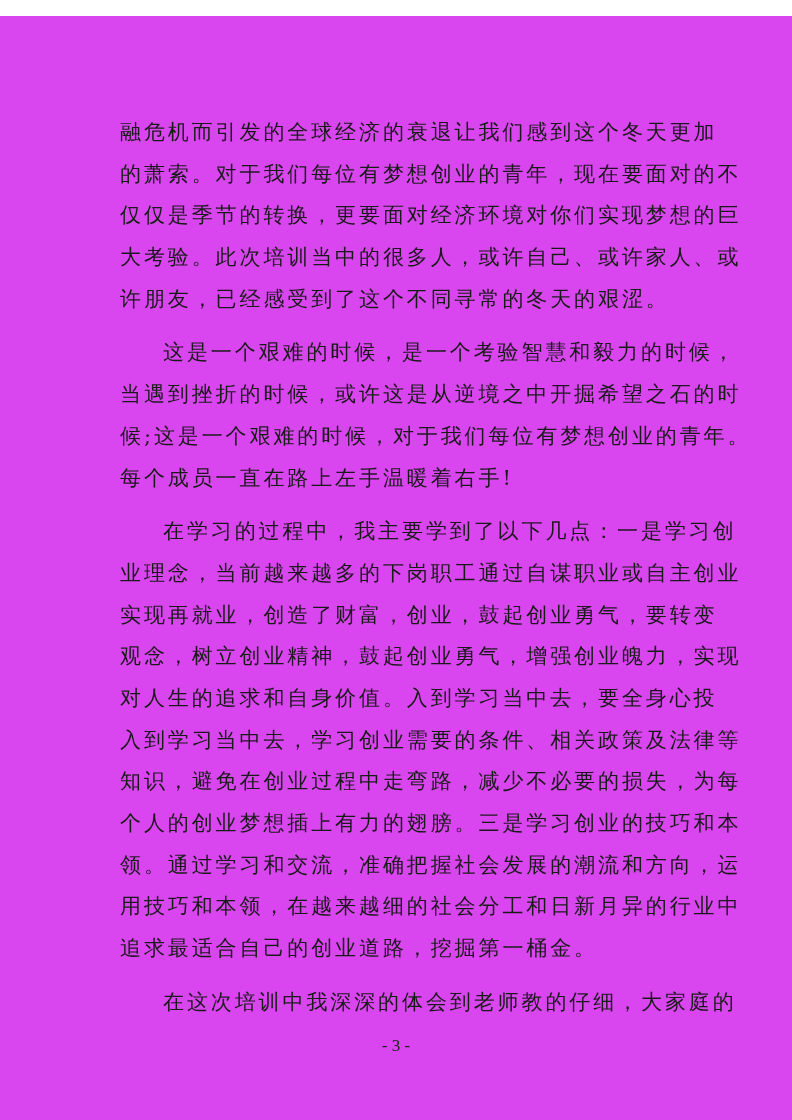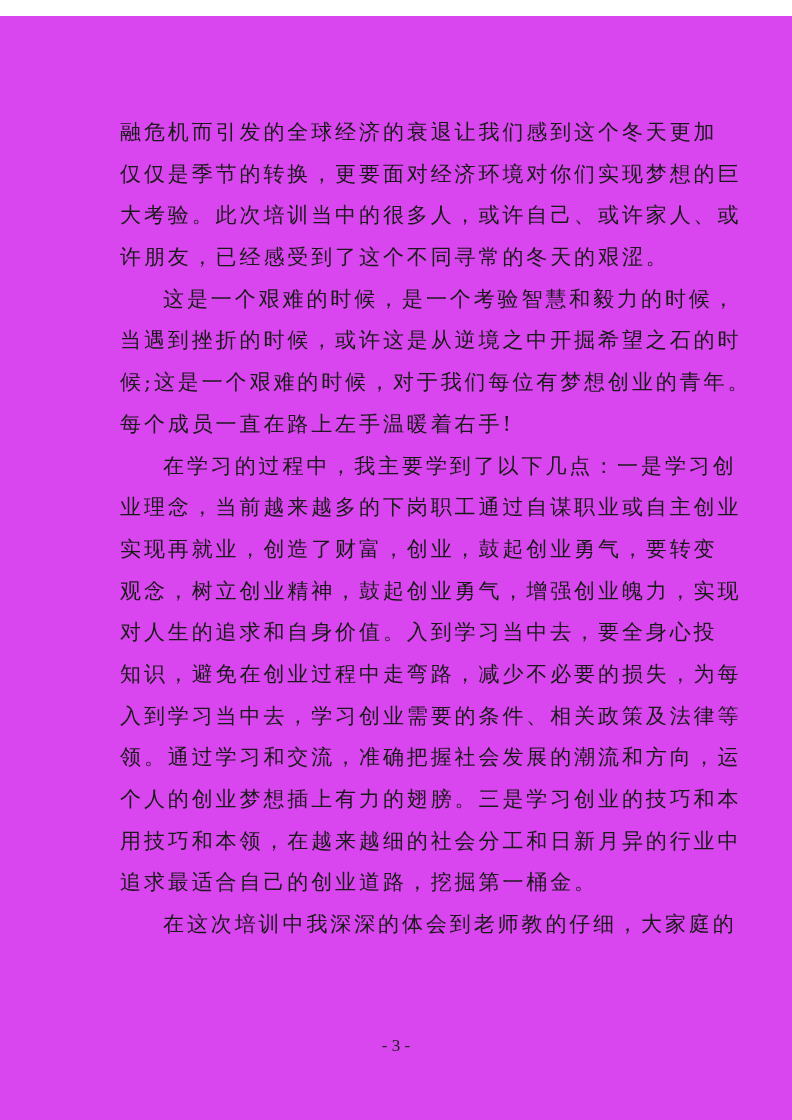--- a/index.html
+++ b/index.html
@@ -31,57 +31,59 @@
     .line {
       height: 41.7px;
       line-height: 41.7px;
       font-size: 21px;
       letter-spacing: 2.9px;
       white-space: nowrap;
       overflow: visible;
     }
     .line.indent {
       padding-left: 43px;
+      margin-top: 12px;
     }
     .page-number {
       position: absolute;
       left: 0;
       width: 792px;
       top: 1020px;
       text-align: center;
       font-family: "Liberation Serif", "DejaVu Serif", serif;
       font-size: 17px;
       color: #222;
     }
   </style>
 </head>
 <body>
 
 <div class="page">
   <div class="body-text">
 
     <div class="line">融危机而引发的全球经济的衰退让我们感到这个冬天更加</div>
+    <div class="line">的萧索。对于我们每位有梦想创业的青年，现在要面对的不</div>
     <div class="line">仅仅是季节的转换，更要面对经济环境对你们实现梦想的巨</div>
     <div class="line">大考验。此次培训当中的很多人，或许自己、或许家人、或</div>
     <div class="line">许朋友，已经感受到了这个不同寻常的冬天的艰涩。</div>
 
     <div class="line indent">这是一个艰难的时候，是一个考验智慧和毅力的时候，</div>
     <div class="line">当遇到挫折的时候，或许这是从逆境之中开掘希望之石的时</div>
     <div class="line">候;这是一个艰难的时候，对于我们每位有梦想创业的青年。</div>
     <div class="line">每个成员一直在路上左手温暖着右手!</div>
 
     <div class="line indent">在学习的过程中，我主要学到了以下几点：一是学习创</div>
     <div class="line">业理念，当前越来越多的下岗职工通过自谋职业或自主创业</div>
     <div class="line">实现再就业，创造了财富，创业，鼓起创业勇气，要转变</div>
     <div class="line">观念，树立创业精神，鼓起创业勇气，增强创业魄力，实现</div>
     <div class="line">对人生的追求和自身价值。入到学习当中去，要全身心投</div>
+    <div class="line">入到学习当中去，学习创业需要的条件、相关政策及法律等</div>
     <div class="line">知识，避免在创业过程中走弯路，减少不必要的损失，为每</div>
-    <div class="line">入到学习当中去，学习创业需要的条件、相关政策及法律等</div>
+    <div class="line">个人的创业梦想插上有力的翅膀。三是学习创业的技巧和本</div>
     <div class="line">领。通过学习和交流，准确把握社会发展的潮流和方向，运</div>
-    <div class="line">个人的创业梦想插上有力的翅膀。三是学习创业的技巧和本</div>
     <div class="line">用技巧和本领，在越来越细的社会分工和日新月异的行业中</div>
     <div class="line">追求最适合自己的创业道路，挖掘第一桶金。</div>
 
     <div class="line indent">在这次培训中我深深的体会到老师教的仔细，大家庭的</div>
   </div>
 
   <div class="page-number">- 3 -</div>
 </div>
 
 </body></html>

